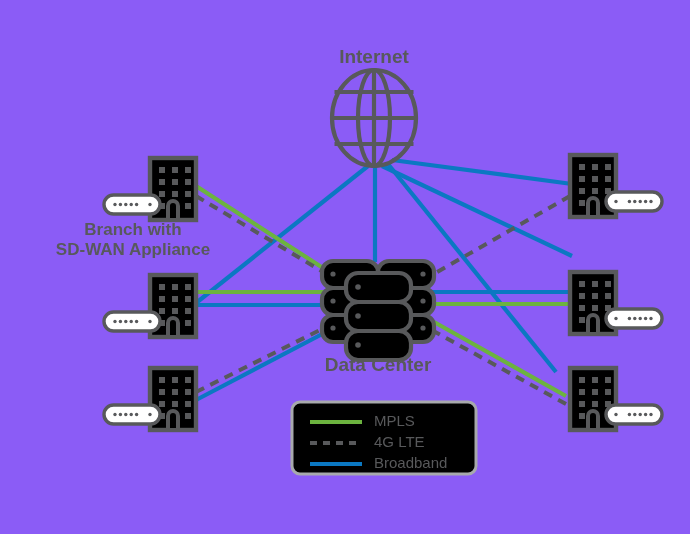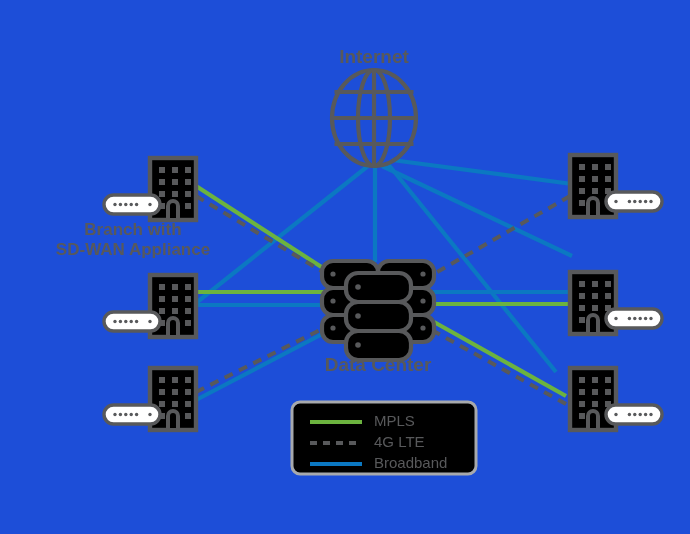--- a/index.html
+++ b/index.html
@@ -11,21 +11,21 @@
   body {
     width: 690px;
     height: 534px;
     overflow: hidden;
     font-family: "Liberation Sans", "DejaVu Sans", sans-serif;
   }
   #diagram-root {
     position: relative;
     width: 690px;
     height: 534px;
-    background: #1d4ed8;
+    background: #8b5cf6;
   }
   #diagram-svg {
     position: absolute;
     top: 0;
     left: 0;
     width: 690px;
     height: 534px;
     display: block;
   }
   .diag-label {

